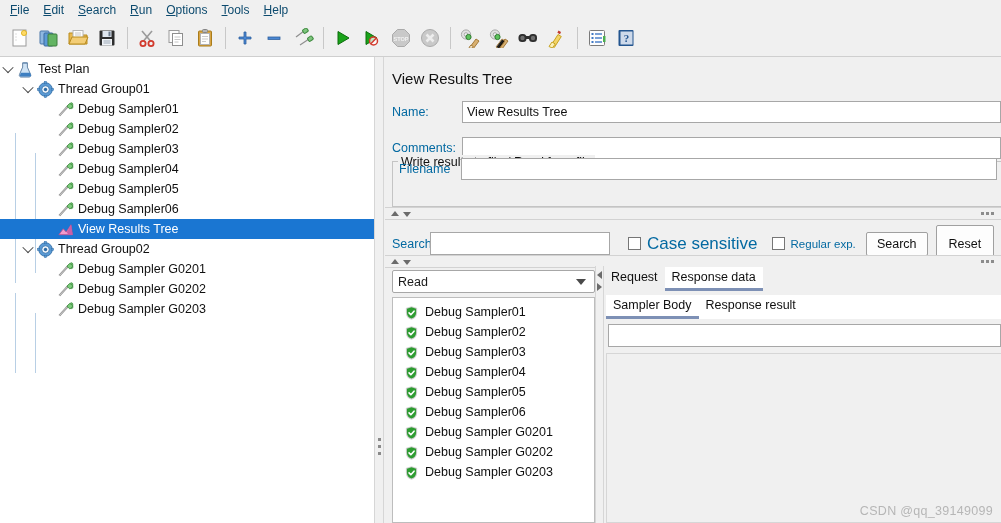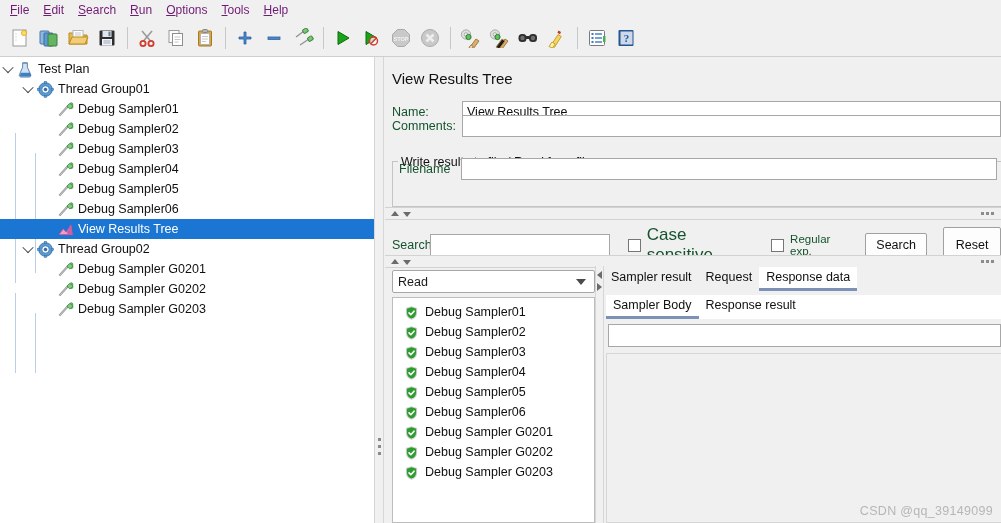--- a/index.html
+++ b/index.html
@@ -28,21 +28,21 @@
     width: 1001px; height: 20px;
     background: #f0f0f0;
     display: flex;
     align-items: center;
     padding-left: 3px;
     box-sizing: border-box;
   }
   .menu-item {
     padding: 2px 7px;
     font-size: 12px;
-    color: #701a75;
+    color: #0c4a6e;
     line-height: 14px;
     cursor: default;
   }
   .menu-item .mn { text-decoration: underline; }
 
   
   .toolbar {
     position: absolute;
     top: 20px; left: 0;
     width: 1001px; height: 37px;
@@ -151,21 +151,21 @@
     color: #101010;
   }
   .form-row {
     position: absolute;
     left: 7px;
     display: flex;
     align-items: center;
   }
   .form-label {
     font-size: 12.5px;
-    color: #14532d;
+    color: #0369a1;
   }
   .txtfield {
     background: #ffffff;
     border: 1px solid #a7a7a7;
     box-sizing: border-box;
     font-family: "Liberation Sans", sans-serif;
     font-size: 12.5px;
     color: #101010;
     padding: 0 4px;
     outline: none;
@@ -731,21 +731,21 @@
 
   <div class="right-pane">
 
     <div class="panel-title">View Results Tree</div>
 
     <div class="form-row" style="top:44px;">
       <span class="form-label" style="width:70px;">Name:</span>
       <input class="txtfield" style="width: 539px; height: 22px;" value="View Results Tree">
     </div>
 
-    <div class="form-row" style="top:58px;justify-content:center;">
+    <div class="form-row" style="top:80px;justify-content:center;">
       <span class="form-label" style="width:70px;">Comments:</span>
       <input class="txtfield" style="width: 539px; height: 22px;" placeholder="">
     </div>
 
     <div class="group-box" style="left:7px; top:104px; width:609px; height:46px;"></div>
     <div class="group-title" style="left:13px; top:98px;">Write results to file / Read from file</div>
     <div class="form-row" style="top:101px; left:14px;justify-content:center;">
       <span class="form-label" style="width:62px;">Filename</span>
       <input class="txtfield" style="width: 536px; height: 22px;" placeholder="">
     </div>
@@ -761,21 +761,21 @@
     </div>
 
     <div class="form-row" style="top:168px; left:7px;">
       <span class="form-label" style="width:38px;">Search:</span>
       <input class="txtfield" style="width: 180px; height: 23px;" placeholder="">
       <span class="cbox" style="margin-left:18px;"></span>
       <span class="form-label" style="margin-left:6px; font-size:17px;">Case sensitive</span>
       <span class="cbox" style="margin-left:14px;"></span>
       <span class="form-label" style="margin-left:6px; font-size:11.5px;">Regular exp.</span>
       <div class="btn" style="margin-left:10px; width:62px; height:24px;">Search</div>
-      <div class="btn" style="margin-left:16px; width:58px; height:37px;">Reset</div>
+      <div class="btn" style="margin-left:8px; width:58px; height:37px;">Reset</div>
     </div>
 
     <div class="collapse-bar" style="top:198px;">
       <div class="tri up" style="left:6px;"></div>
       <div class="tri down" style="left:18px;"></div>
       <div class="dots">
           <i></i>
           <i></i>
           <i></i>
         </div>
@@ -862,21 +862,20 @@
           </div>
         </div>
     </div>
 
     <div class="inner-split" style="left:210px; top:209px; width:9px; height:257px;">
       <div class="a" style="top:5px; border-right:5px solid #6b6b6b;"></div>
       <div class="a" style="top:17px; border-left:5px solid #6b6b6b;"></div>
     </div>
 
     <div class="tabs" style="left:219px; top:210px; width:397px; height:24px; background:#f0f0f0;">
-      <div class="tab">Sampler result</div>
       <div class="tab">Request</div>
       <div class="tab active">Response data</div>
     </div>
 
     <div class="tabs" style="left:221px; top:238px; width:395px; height:24px; background:#ffffff;">
       <div class="tab active" style="background:#ffffff;">Sampler Body</div>
       <div class="tab" style="background:#ffffff;">Response result</div>
     </div>
 
     <div class="response-box" style="left:223px; top:267px; width:393px; height:23px;"></div>

